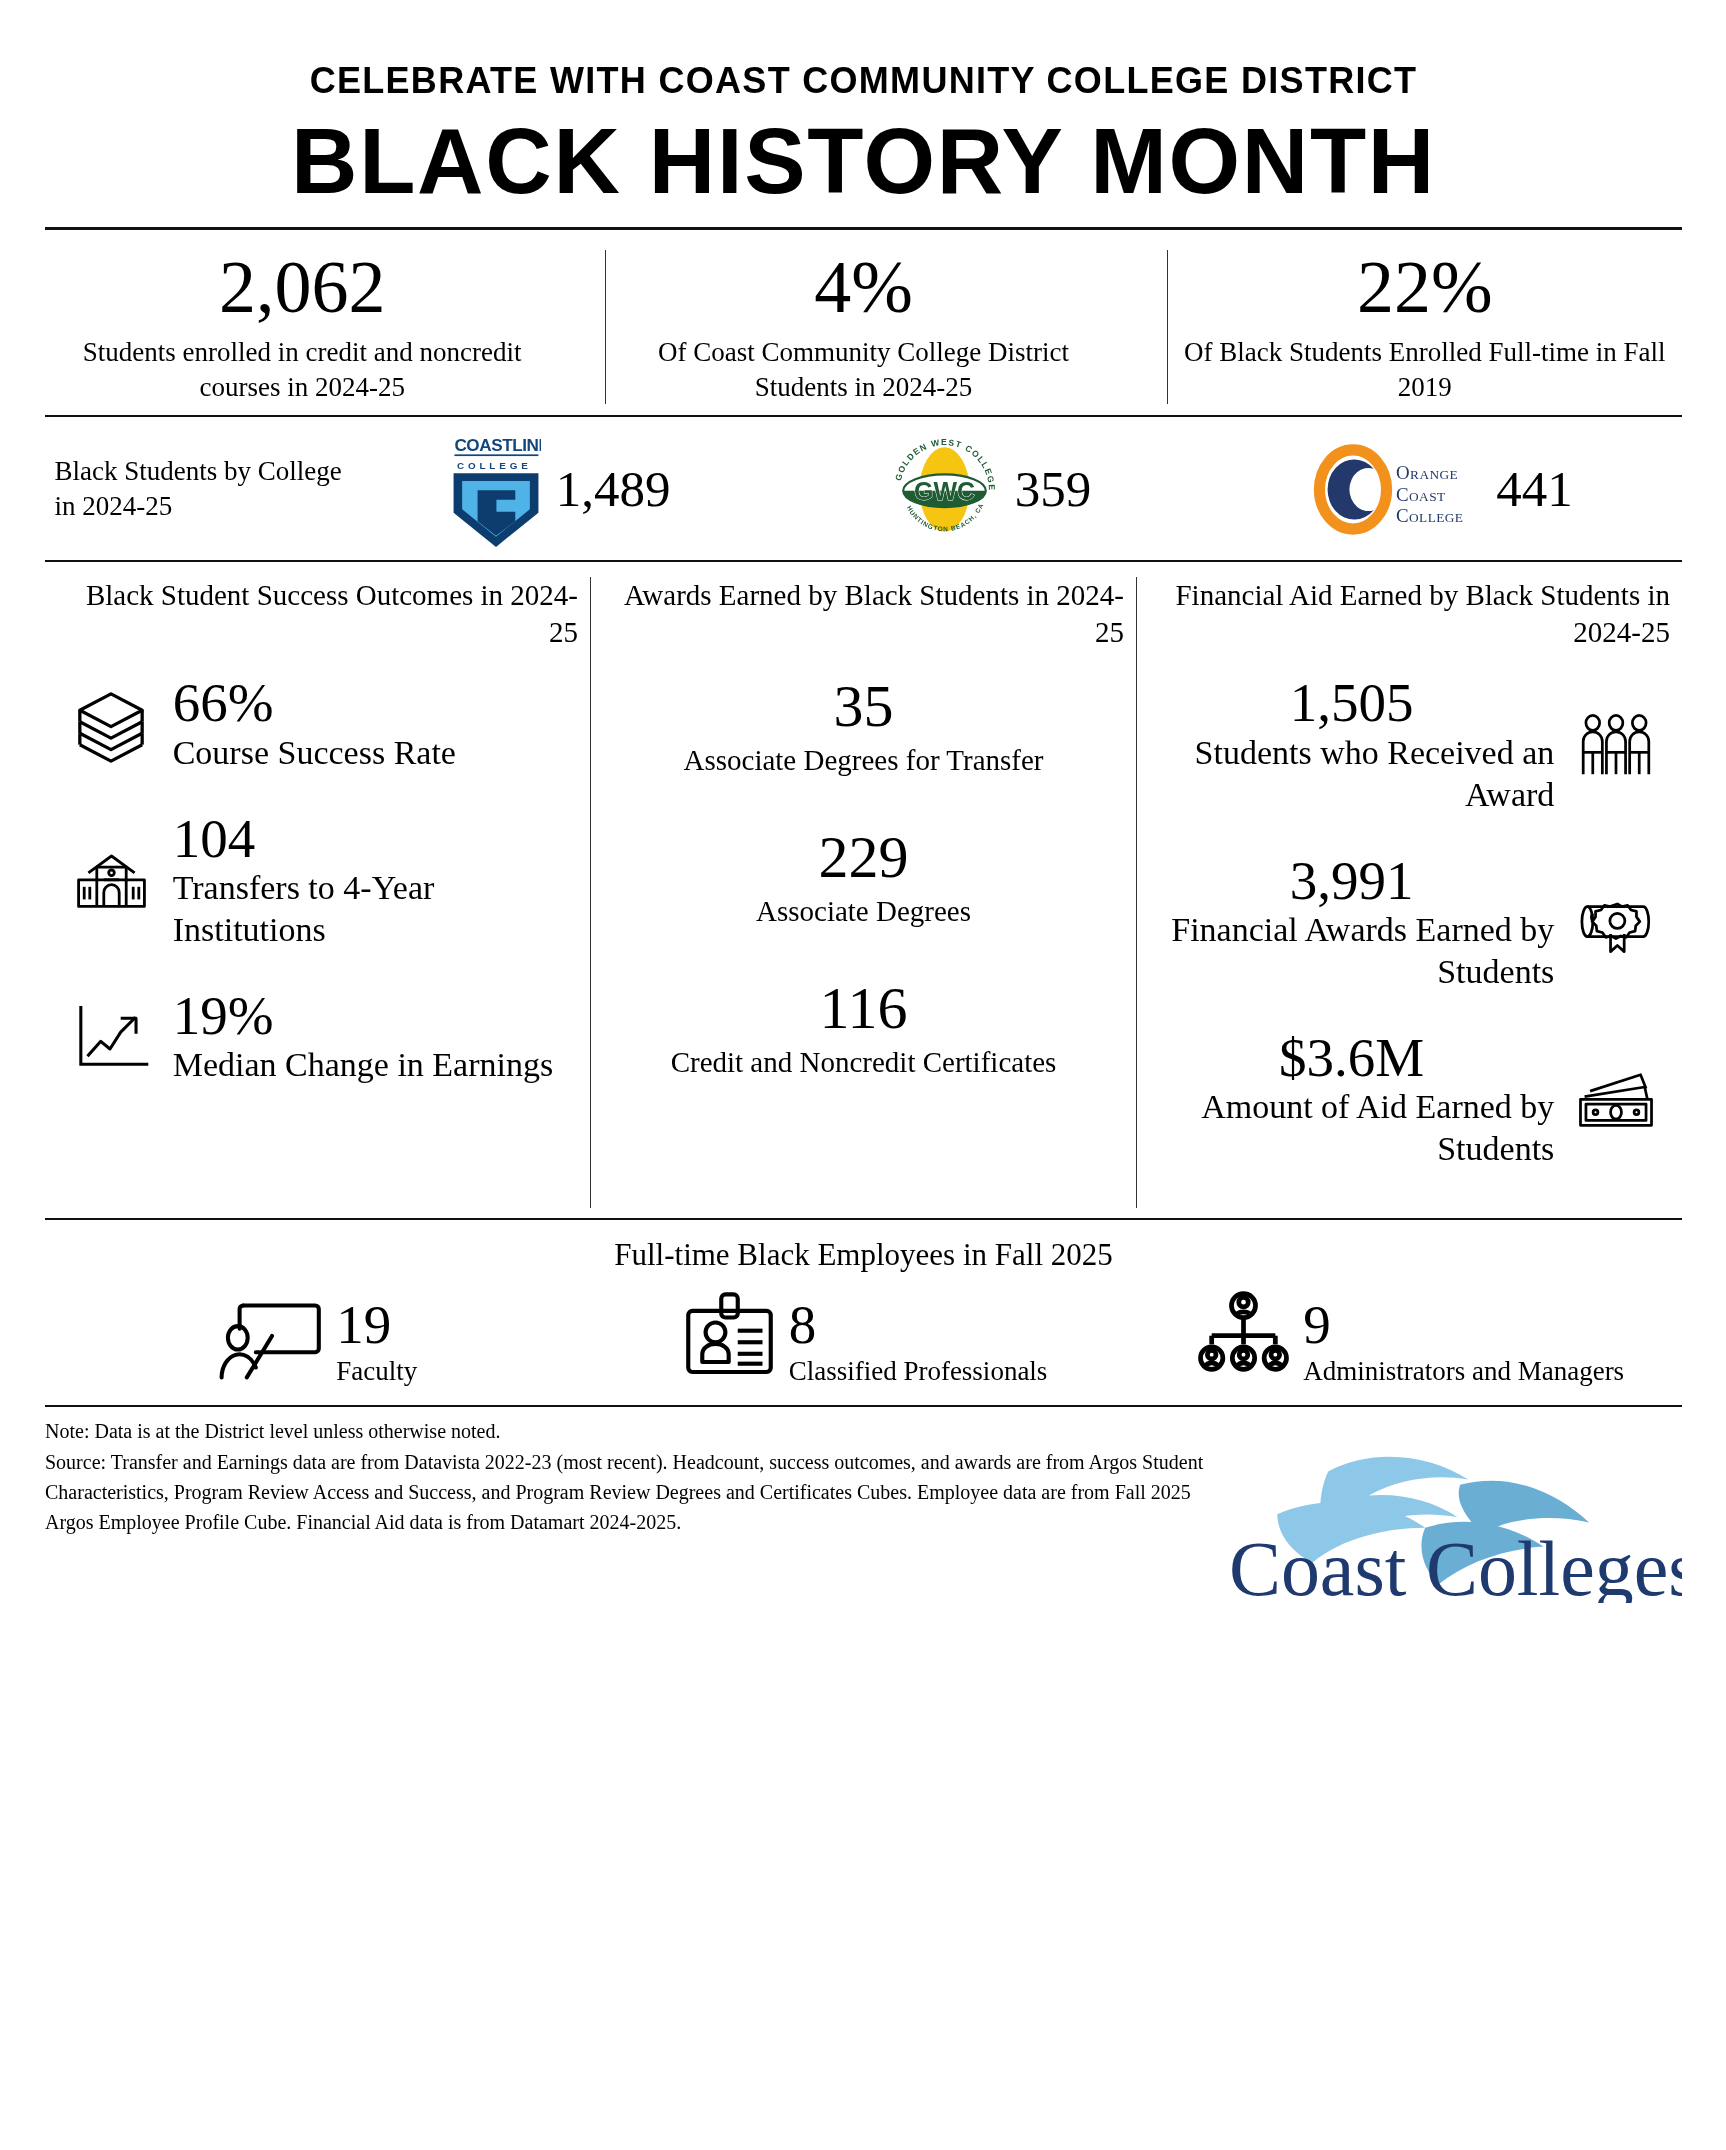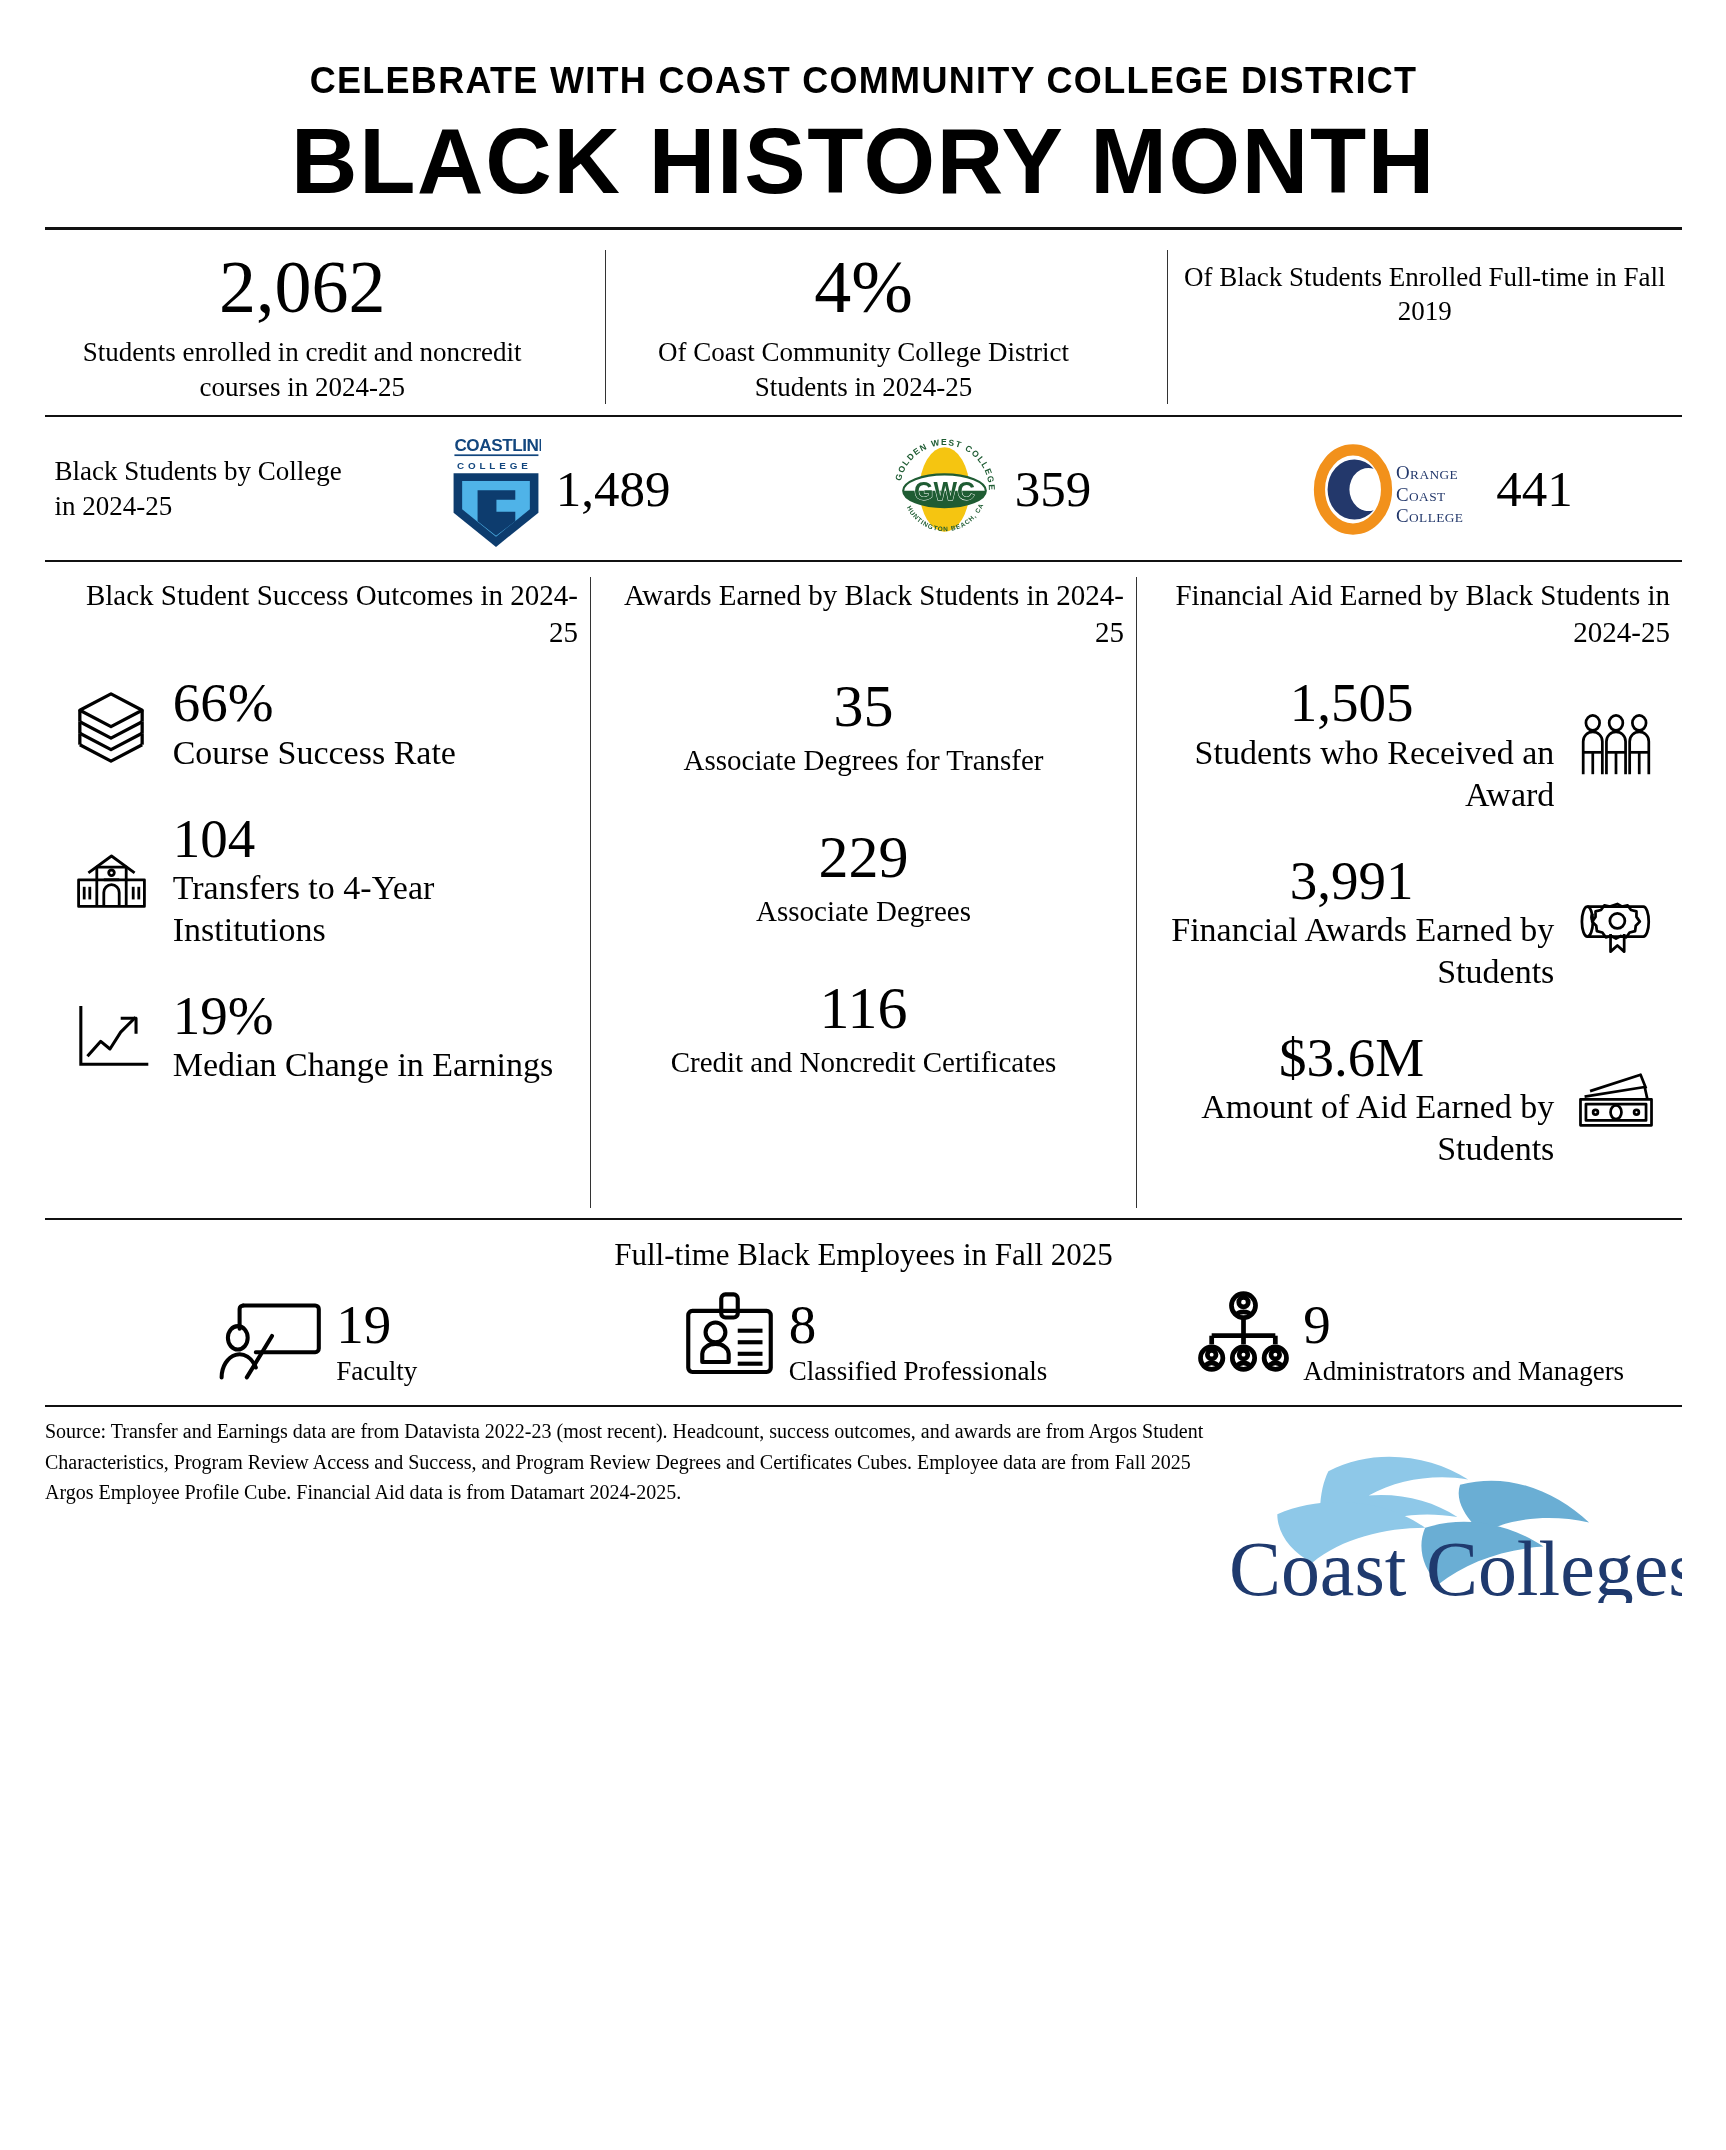--- a/index.html
+++ b/index.html
@@ -182,20 +182,21 @@
 <div class="stats-row">
   <div class="stat-col">
     <div class="stat-big">2,062</div>
     <div class="stat-cap">Students enrolled in credit and noncredit courses in 2024-25</div>
   </div>
   <div class="stat-col">
     <div class="stat-big">4%</div>
     <div class="stat-cap">Of Coast Community College District Students in 2024-25</div>
   </div>
   <div class="stat-col">
+    <div class="stat-big">22%</div>
     <div class="stat-cap">Of Black Students Enrolled Full-time in Fall 2019</div>
   </div>
 </div>
 <div class="rule-med"></div>
 
 <div class="college-row">
   <div class="college-label">Black Students by College in 2024-25</div>
   <div class="college-items">
 
     <div class="college-item">
@@ -461,20 +462,21 @@
       <div class="emp-num">9</div>
       <div class="emp-lab">Administrators and Managers</div>
     </span>
   </div>
 
 </div>
 <div class="rule-med"></div>
 
 <div class="footer">
   <div class="note">
+    <p>Note: Data is at the District level unless otherwise noted.</p>
     <p>Source: Transfer and Earnings data are from Datavista 2022-23 (most recent). Headcount, success outcomes, and awards are from Argos Student Characteristics, Program Review Access and Success, and Program Review Degrees and Certificates Cubes. Employee data are from Fall 2025 Argos Employee Profile Cube. Financial Aid data is from Datamart 2024-2025.</p>
   </div>
   <div class="footer-logo">
     <svg width="460" height="172" viewBox="0 0 340 128">
       <path d="M78 30 c34 -18 76 -12 104 6 c-26 -4 -52 0 -74 12 c24 -2 48 4 66 16 c-34 -6 -70 2 -96 22 c-10 -20 -6 -44 0 -56 Z" fill="#8ec8e8"></path>
       <path d="M176 40 c38 -10 72 6 96 28 c-28 -6 -56 -4 -80 8 c-12 -12 -20 -24 -16 -36 Z" fill="#6aaed4"></path>
       <path d="M40 62 c36 -16 82 -10 110 10 c-30 0 -62 8 -84 26 c-16 -8 -26 -22 -26 -36 Z" fill="#8ec8e8"></path>
       <path d="M150 72 c32 -10 64 -2 88 14 c-30 2 -58 12 -78 28 c-12 -12 -16 -28 -10 -42 Z" fill="#6aaed4"></path>
       <text x="4" y="122" font-family="Liberation Serif, serif" font-size="58" fill="#1f3a6e">Coast Colleges</text>
     </svg>

